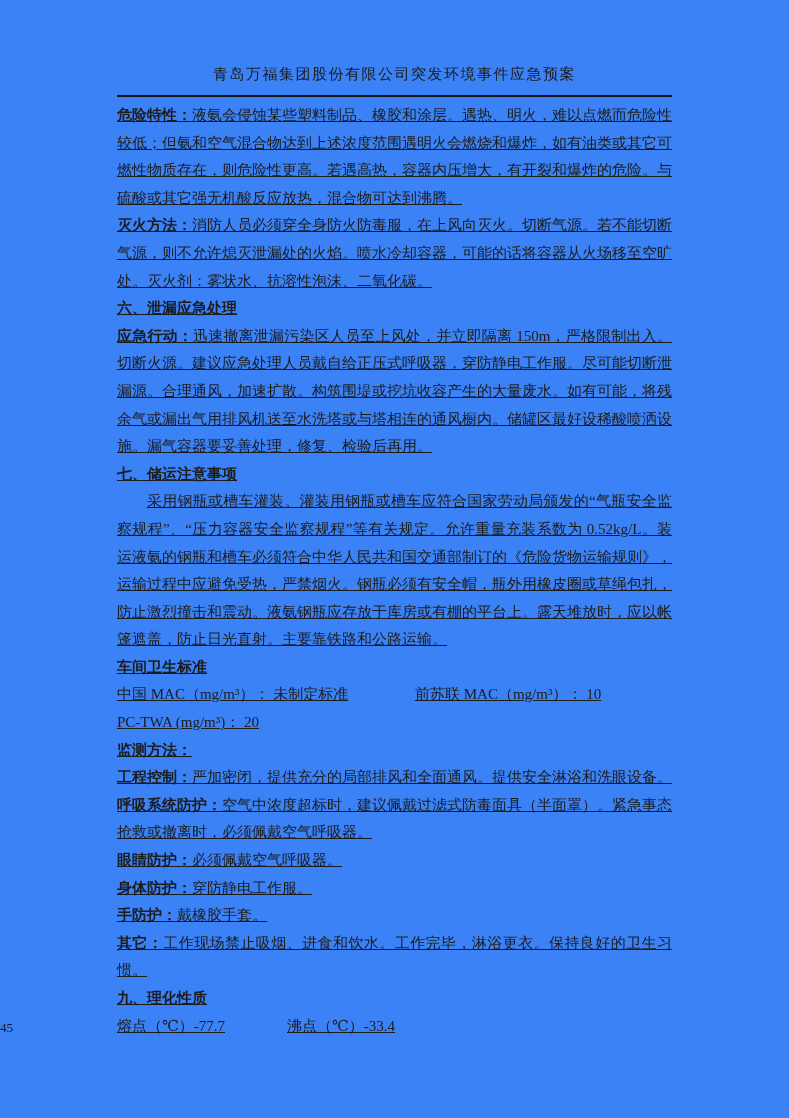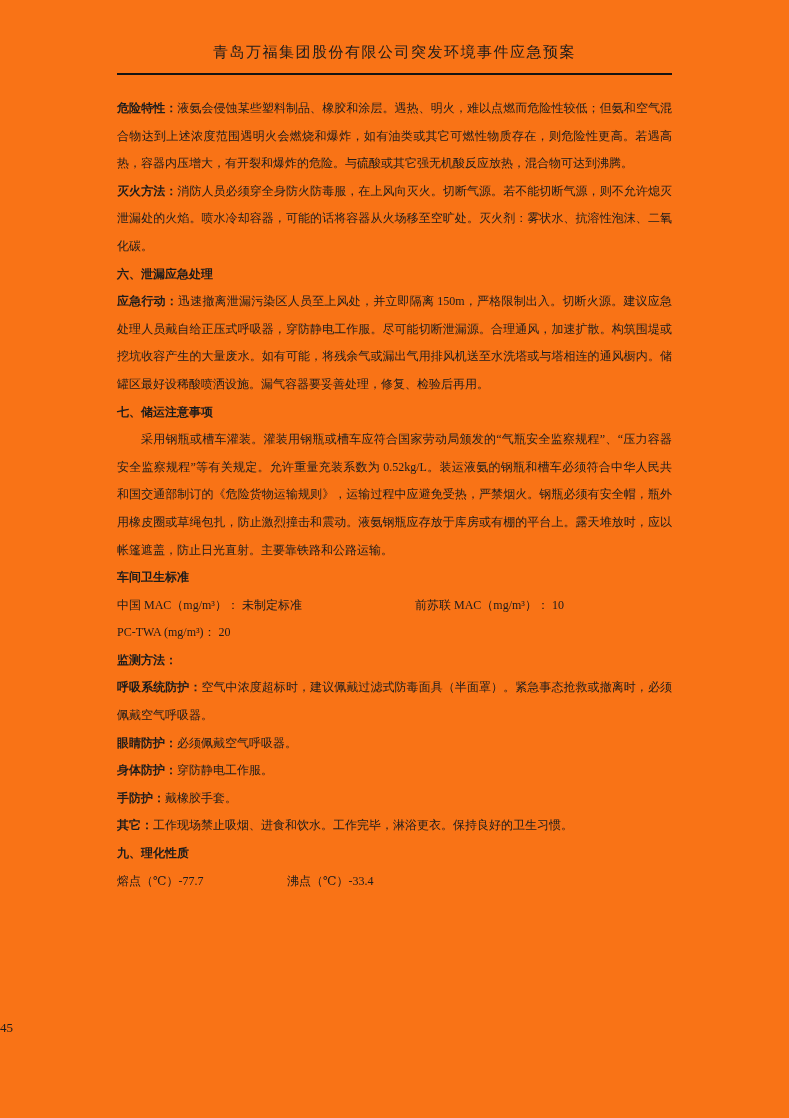--- a/index.html
+++ b/index.html
@@ -4,41 +4,42 @@
 <style>
   html, body {
     margin: 0;
     padding: 0;
     background: #ffffff;
   }
   .page {
     position: relative;
     width: 789px;
     height: 1118px;
-    background: #f97316;
+    background: #3b82f6;
     box-sizing: border-box;
-    padding: 42px 117px 0 117px;
+    padding: 64px 117px 0 117px;
     font-family: "Liberation Serif", "DejaVu Serif", serif;
     color: #1c1c1c;
     overflow: hidden;
   }
   .header-title {
     text-align: center;
     font-size: 15px;
     letter-spacing: 1.5px;
     line-height: 20px;
     padding-bottom: 11px;
     border-bottom: 2px solid #141414;
     white-space: nowrap;
   }
   .content {
-    margin-top: 20px;
-    font-size: 12px;
+    margin-top: 5px;
+    font-size: 15px;
     line-height: 27.6px;
     text-align: justify;
+    text-decoration: underline;
   }
   .content p {
     margin: 0;
     padding: 0;
   }
   .lbl, .bold {
     font-weight: bold;
   }
   .indent2 {
     text-indent: 2em;
@@ -90,20 +91,21 @@
       <span class="cell-left">中国 MAC（mg/m³）： 未制定标准</span>
       <span class="cell-right">前苏联 MAC（mg/m³）： 10</span>
     </div>
 
     <div class="row row-mac">
       <span class="cell-left">PC-TWA (mg/m³)： 20</span>
     </div>
 
     <p class="bold">监测方法：</p>
 
+    <p class="para"><span class="lbl">工程控制：</span><span>严加密闭，提供充分的局部排风和全面通风。提供安全淋浴和洗眼设备。</span></p>
 
     <p class="para"><span class="lbl">呼吸系统防护：</span><span>空气中浓度超标时，建议佩戴过滤式防毒面具（半面罩）。紧急事态抢救或撤离时，必须佩戴空气呼吸器。</span></p>
 
     <p class="para"><span class="lbl">眼睛防护：</span><span>必须佩戴空气呼吸器。</span></p>
 
     <p class="para"><span class="lbl">身体防护：</span><span>穿防静电工作服。</span></p>
 
     <p class="para"><span class="lbl">手防护：</span><span>戴橡胶手套。</span></p>
 
     <p class="para"><span class="lbl">其它：</span><span>工作现场禁止吸烟、进食和饮水。工作完毕，淋浴更衣。保持良好的卫生习惯。</span></p>

